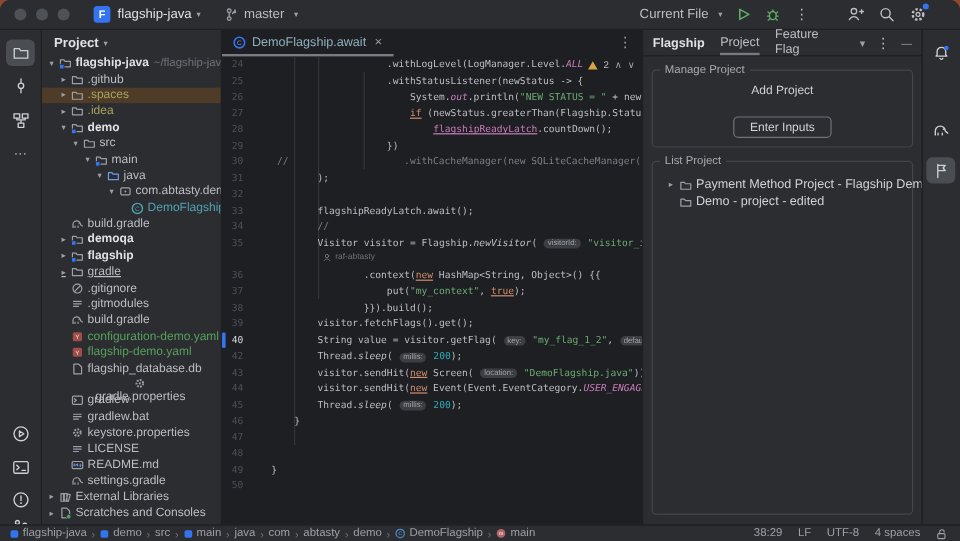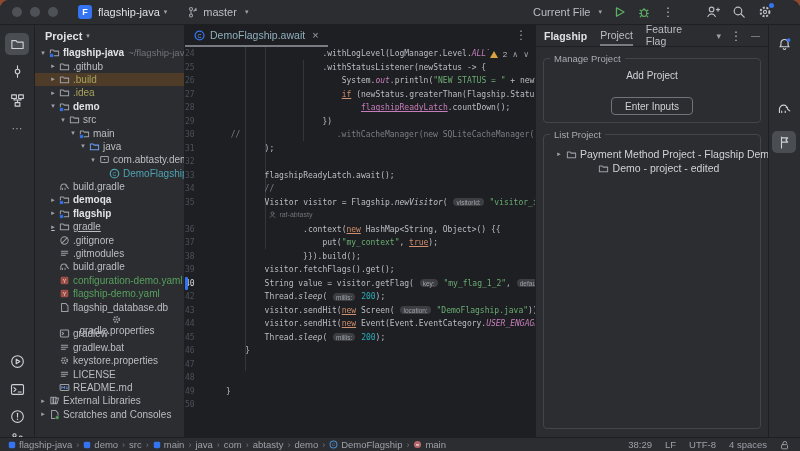--- a/index.html
+++ b/index.html
@@ -41,21 +41,21 @@
   .modified{color:#4FA3B3;}
   .selrow{background:#4E3B28;}
   
   .editor{width:350px;flex:none;background:#1E1F22;display:flex;flex-direction:column;box-sizing:border-box;}
   .tabbar{height:22px;flex:none;display:flex;align-items:center;background:#1E1F22;position:relative;}
   .etab{display:flex;align-items:center;gap:5px;padding:0 9px;height:100%;border-bottom:2px solid #787C82;box-sizing:border-box;font-size:10.5px;color:#8FB0BE;}
   .etab .close{color:#9DA0A8;font-size:11px;margin-left:2px;}
   .tabbar .kebab{position:absolute;right:8px;top:4px;color:#9DA0A8;}
   .codearea{position:relative;flex:1;overflow:hidden;}
   .crow{display:flex;align-items:center;height:13.5px;font-family:"DejaVu Sans Mono",monospace;font-size:8px;white-space:pre;position:relative;}
-  .crow .ln{width:26px;flex:none;text-align:left;color:#4B5059;}
+  .crow .ln{width:26px;flex:none;text-align:center;color:#4B5059;}
   .crow .gpad{width:15px;flex:none;}
   .crow.cur .ln{color:#D5D8DE;}
   .crow.cur::before{content:"";position:absolute;left:0;top:0.5px;width:2.5px;height:13px;background:#3574F0;border-radius:1px;}
   .cp{color:#BCBEC4;} .ck{color:#CF8E6D;text-decoration:underline;} .cs{color:#6AAB73;} .cnum{color:#2AACB8;}
   .cc{color:#7A7E85;} .ccn{color:#C77DBB;font-style:italic;}
   .cf{color:#C77DBB;text-decoration:underline;} .csf{color:#C77DBB;font-style:italic;}
   .csm{color:#BCBEC4;font-style:italic;}
   .ch{font-family:"Liberation Sans",sans-serif;font-size:6.5px;background:#3C3E42;color:#9DA2AA;border-radius:6px;padding:0.5px 3px;margin:0 1px;}
   .cau{font-family:"Liberation Sans",sans-serif;font-size:7px;color:#6F737A;display:inline-flex;align-items:center;gap:3px;}
   .ig{position:absolute;width:1px;background:#33363A;}
@@ -230,21 +230,21 @@
             </span>
             <span class="lbl">.github</span>
           </div>
           <div class="trow selrow" style="padding-left: 13px;">
             <span class="chev">▸</span>
             <span class="ticon">
               <svg viewBox="0 0 12 12" width="11" height="11">
                 <path d="M1.5 3.2h3.2l1 1.3h4.8v5H1.5z" stroke="#9DA0A8" stroke-width="1.1" fill="none" stroke-linejoin="round"></path>
               </svg>
             </span>
-            <span class="lbl excluded">.build</span>
+            <span class="lbl excluded">.spaces</span>
           </div>
           <div class="trow" style="padding-left: 13px;">
             <span class="chev">▸</span>
             <span class="ticon">
               <svg viewBox="0 0 12 12" width="11" height="11">
                 <path d="M1.5 3.2h3.2l1 1.3h4.8v5H1.5z" stroke="#9DA0A8" stroke-width="1.1" fill="none" stroke-linejoin="round"></path>
               </svg>
             </span>
             <span class="lbl excluded">.idea</span>
           </div>
@@ -453,20 +453,30 @@
           </div>
           <div class="trow" style="padding-left: 13px;">
             <span class="chev"></span>
             <span class="ticon">
               <svg viewBox="0 0 12 12" width="11" height="11">
                 <rect x="1.2" y="2.8" width="9.6" height="6.4" rx="1" stroke="#9DA0A8" stroke-width="1.1" fill="none" stroke-linecap="round" stroke-linejoin="round"></rect>
                 <path d="M3 7.4V4.8l1.5 1.6L6 4.8v2.6M8.6 4.8v2.4M7.6 6.4l1 1 1-1" stroke="#6C9BF3" stroke-width="0.9" fill="none"></path>
               </svg>
             </span>
             <span class="lbl">README.md</span>
+          </div>
+          <div class="trow" style="padding-left: 13px;">
+            <span class="chev"></span>
+            <span class="ticon">
+              <svg viewBox="0 0 12 12" width="11" height="11">
+                <path d="M2 9.3V6.8a3.4 3.4 0 0 1 6.8 0L10.6 8M3.8 9.3V8M6.6 9.3V8" stroke="#9DA0A8" stroke-width="1.1" fill="none" stroke-linecap="round" stroke-linejoin="round"></path>
+                <circle cx="7.7" cy="5.4" r="0.7" fill="#9DA0A8"></circle>
+              </svg>
+            </span>
+            <span class="lbl">settings.gradle</span>
           </div>
           <div class="trow" style="padding-left: 3px;">
             <span class="chev">▸</span>
             <span class="ticon">
               <svg viewBox="0 0 12 12" width="11" height="11">
                 <path d="M2 2.5h2.4v7H2zM5 2.5h2.4v7H5zM8.2 2.9l2.2.6-1.7 6.1-2.1-.6z" stroke="#9DA0A8" stroke-width="1.1" fill="none" stroke-linecap="round" stroke-linejoin="round"></path>
               </svg>
             </span>
             <span class="lbl">External Libraries</span>
           </div>
@@ -565,21 +575,21 @@
         <div id="rtree">
             <div class="rrow" style="padding-left: 2px;">
               <span class="chev">▸</span>
               <span class="ticon">
                 <svg viewBox="0 0 12 12" width="11" height="11">
                   <path d="M1.5 3.2h3.2l1 1.3h4.8v5H1.5z" stroke="#9DA0A8" stroke-width="1.1" fill="none" stroke-linejoin="round"></path>
                 </svg>
               </span>
               <span class="lbl">Payment Method Project - Flagship Demo</span>
             </div>
-            <div class="rrow" style="padding-left: 12px; justify-content: center;">
+            <div class="rrow" style="padding-left: 12px;">
               <span class="ticon">
                 <svg viewBox="0 0 12 12" width="11" height="11">
                   <path d="M1.5 3.2h3.2l1 1.3h4.8v5H1.5z" stroke="#9DA0A8" stroke-width="1.1" fill="none" stroke-linejoin="round"></path>
                 </svg>
               </span>
               <span class="lbl">Demo - project - edited</span>
             </div>
           </div>
       </div>
     </div>

